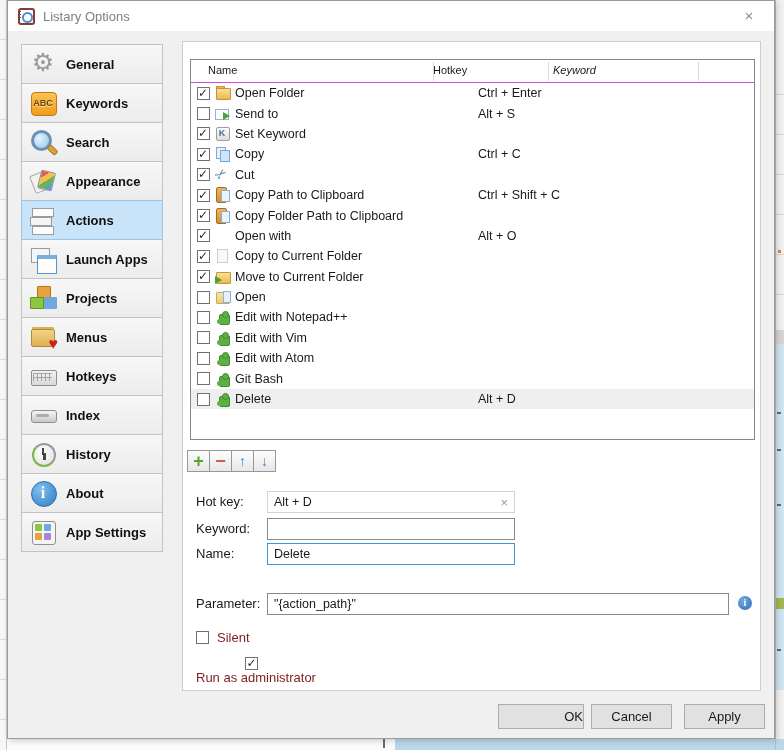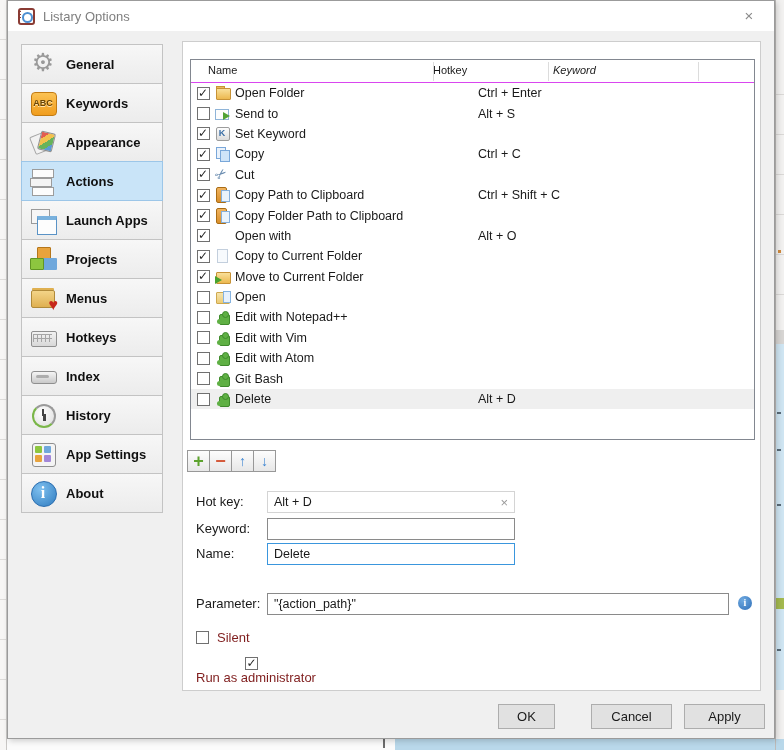--- a/index.html
+++ b/index.html
@@ -167,21 +167,21 @@
     background:radial-gradient(circle at 35% 30%, #6ea9e0, #2f6fb8); color:#fff; font-size:10px; font-weight:bold;
     text-align:center; line-height:14px; font-family:"Liberation Serif",serif; }
   .chkrow { position:absolute; display:flex; align-items:center; }
   .chkrow .cb { margin:0 8px 0 0; }
   .chk-label { font-size:13px; color:#7f1d1d; }
 
   
   .btn { position:absolute; height:25px; background:#e1e1e1; border:1px solid #adadad; font-size:13px; color:#1a1a1a;
     text-align:center; line-height:23px; cursor:default; }
   .btn-updates { left:15px; top:703px; width:134px; }
-  .btn-ok { left:490px; top:703px; width:57px; }
+  .btn-ok { left:490px; top:703px; width:86px;text-align:right; }
   .btn-cancel { left:583px; top:703px; width:81px; }
   .btn-apply { left:676px; top:703px; width:81px; }
 </style>
 </head>
 <body>
 
 <div class="screen">
 
   <div class="left-strip"></div>
   <div class="right-strip">
@@ -213,20 +213,24 @@
     <div class="sidebar">
         <div class="sb-item">
     <span class="sb-icon gear-icon"></span>
     <span class="sb-label">General</span>
   </div>
         <div class="sb-item">
     <span class="sb-icon abc-icon"></span>
     <span class="sb-label">Keywords</span>
   </div>
         <div class="sb-item">
+    <span class="sb-icon search-icon"></span>
+    <span class="sb-label">Search</span>
+  </div>
+        <div class="sb-item">
     <span class="sb-icon appearance-icon"></span>
     <span class="sb-label">Appearance</span>
   </div>
         <div class="sb-item selected">
     <span class="sb-icon actions-icon"></span>
     <span class="sb-label">Actions</span>
   </div>
         <div class="sb-item">
     <span class="sb-icon launch-apps-icon"></span>
     <span class="sb-label">Launch Apps</span>
@@ -245,26 +249,26 @@
   </div>
         <div class="sb-item">
     <span class="sb-icon index-icon"></span>
     <span class="sb-label">Index</span>
   </div>
         <div class="sb-item">
     <span class="sb-icon history-icon"></span>
     <span class="sb-label">History</span>
   </div>
         <div class="sb-item">
+    <span class="sb-icon about-icon"></span>
+    <span class="sb-label">About</span>
+  </div>
+        <div class="sb-item">
     <span class="sb-icon app-settings-icon"></span>
     <span class="sb-label">App Settings</span>
-  </div>
-        <div class="sb-item">
-    <span class="sb-icon about-icon"></span>
-    <span class="sb-label">About</span>
   </div>
       </div>
 
     <div class="panel">
 
       <div class="table">
         <div class="thead">
           <span class="th-name">Name</span>
           <span class="th-hotkey">Hotkey</span>
           <span class="th-keyword">Keyword</span>

